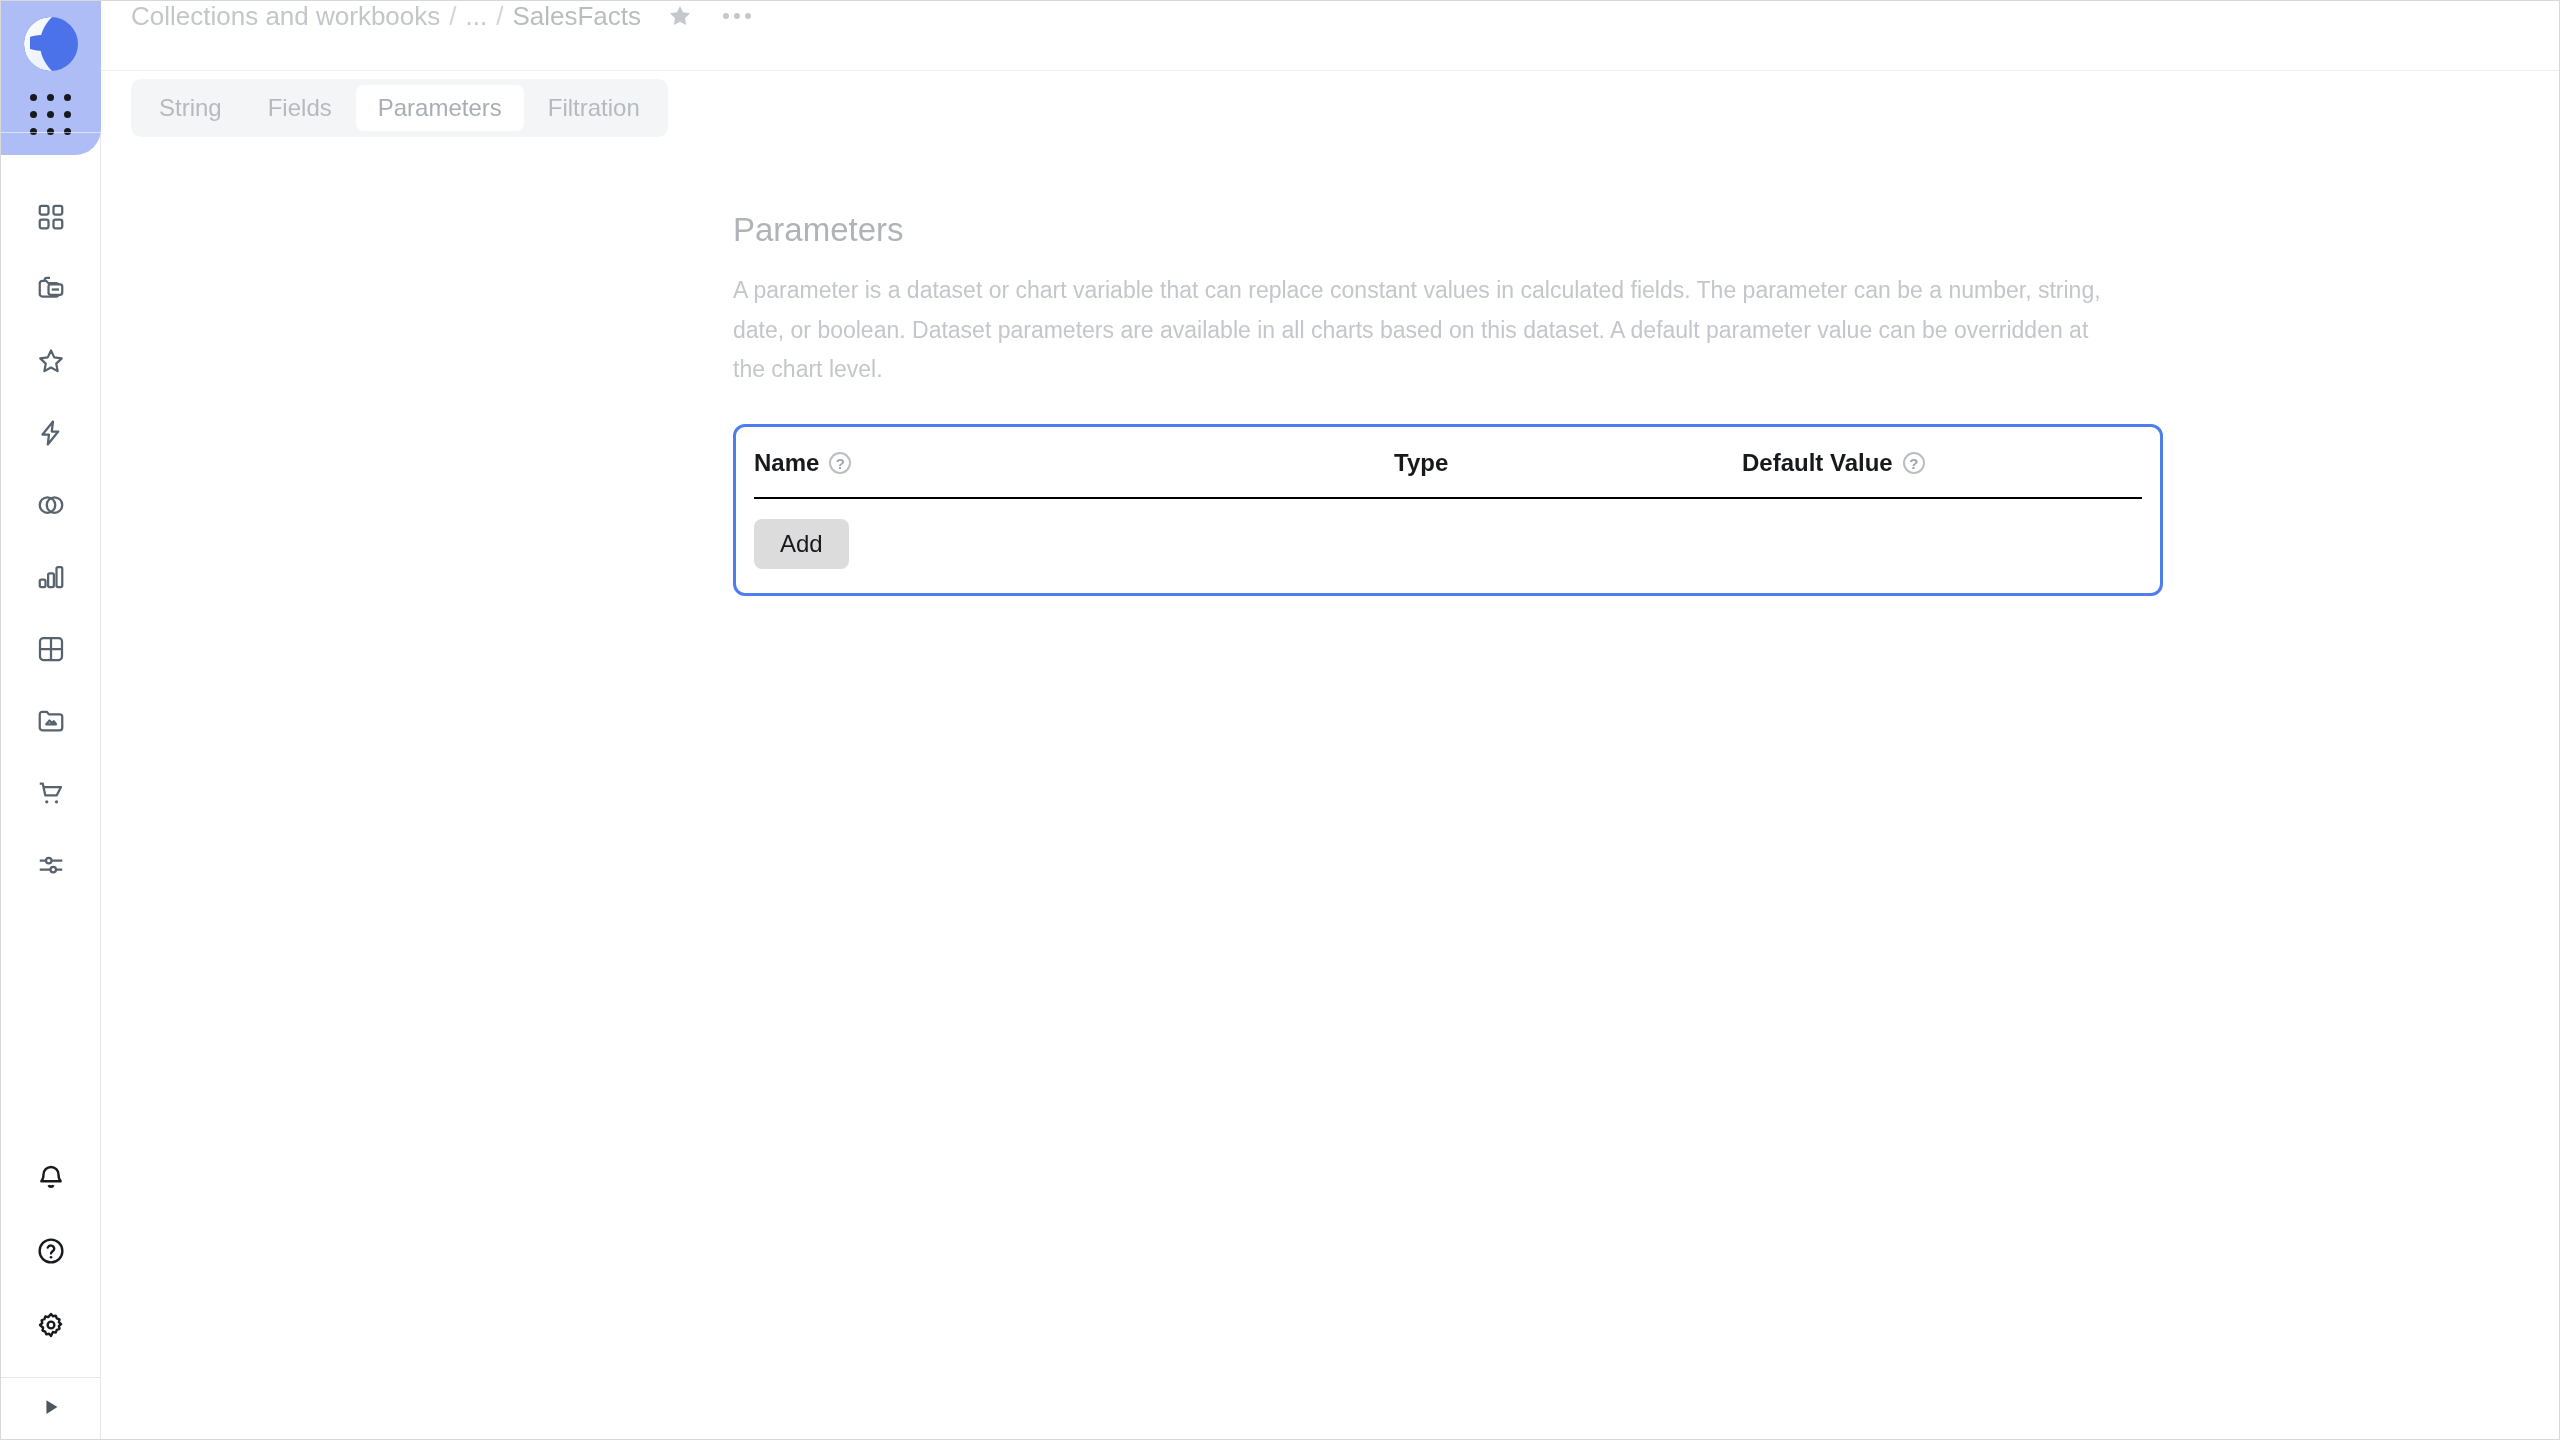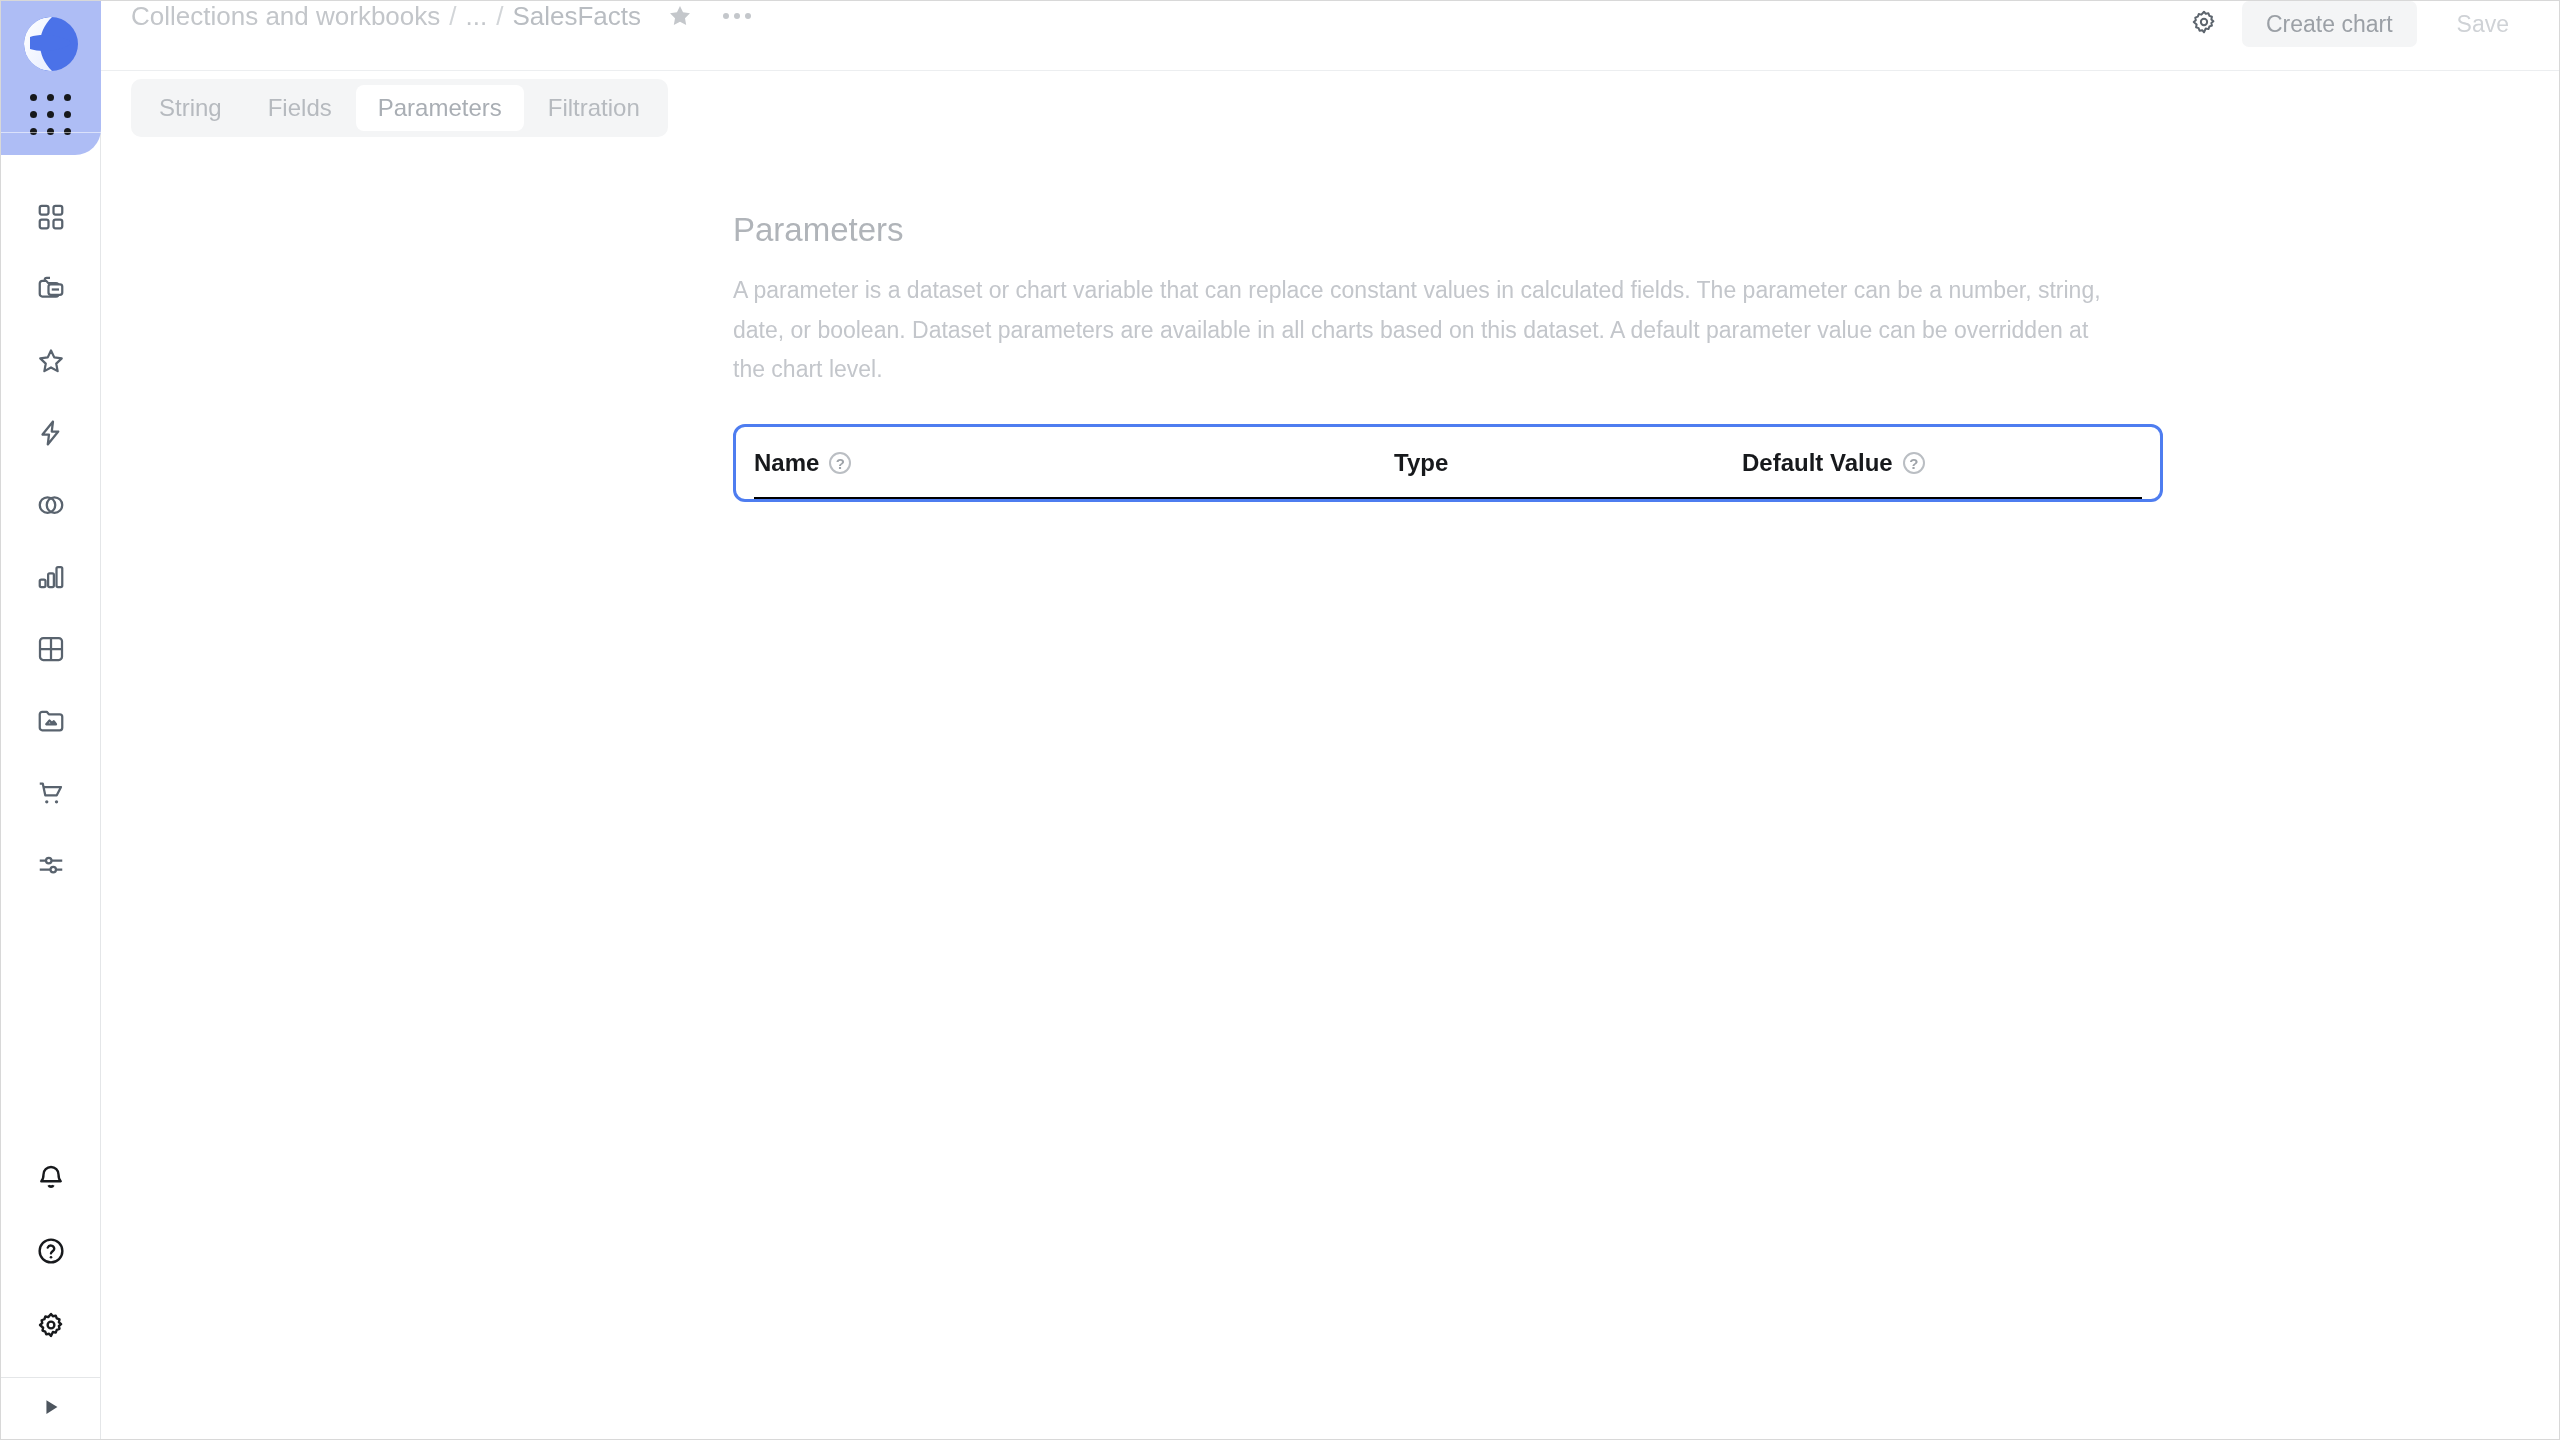--- a/index.html
+++ b/index.html
@@ -356,32 +356,20 @@
         </span>
       </div>
       <div class="dots-btn">
         <span style="display:flex;gap:5px;">
           <i style="width:6px;height:6px;border-radius:50%;background:#c4c7cb;display:block;"></i>
           <i style="width:6px;height:6px;border-radius:50%;background:#c4c7cb;display:block;"></i>
           <i style="width:6px;height:6px;border-radius:50%;background:#c4c7cb;display:block;"></i>
         </span>
       </div>
 
-      <div class="top-right">
-        <div class="icon-btn">
-          <span>
-            <svg viewBox="0 0 24 24" fill="none" stroke="currentColor" stroke-width="1.7" stroke-linejoin="round">
-              <path d="M12 3.2 l1.5 1.8 2.3-.5 .8 2.2 2.2 .8-.5 2.3 1.8 1.5-1.8 1.5 .5 2.3-2.2 .8-.8 2.2-2.3-.5L12 20.8l-1.5-1.8-2.3 .5-.8-2.2-2.2-.8 .5-2.3L3.2 12l1.8-1.5-.5-2.3 2.2-.8 .8-2.2 2.3 .5 Z"></path>
-              <circle cx="12" cy="12" r="2.7"></circle>
-            </svg>
-          </span>
-        </div>
-        <button class="btn">Create chart</button>
-        <button class="btn disabled">Save</button>
-      </div>
     </div>
 
     <div class="tabsbar">
       <div class="tabs">
         <div class="tab">String</div>
         <div class="tab">Fields</div>
         <div class="tab active">Parameters</div>
         <div class="tab">Filtration</div>
       </div>
     </div>
@@ -410,18 +398,21 @@
                   <span class="th-inner">
                     <span>Default Value</span>
                     <span class="qmark">?</span>
                   </span>
                 </th>
               </tr>
             </thead>
             <tbody>
             </tbody>
           </table>
+          <div class="panel-actions">
+            <button class="add-btn">Add</button>
+          </div>
         </div>
       </div>
     </div>
 
   </div>
 </div>
 
 </body></html>

